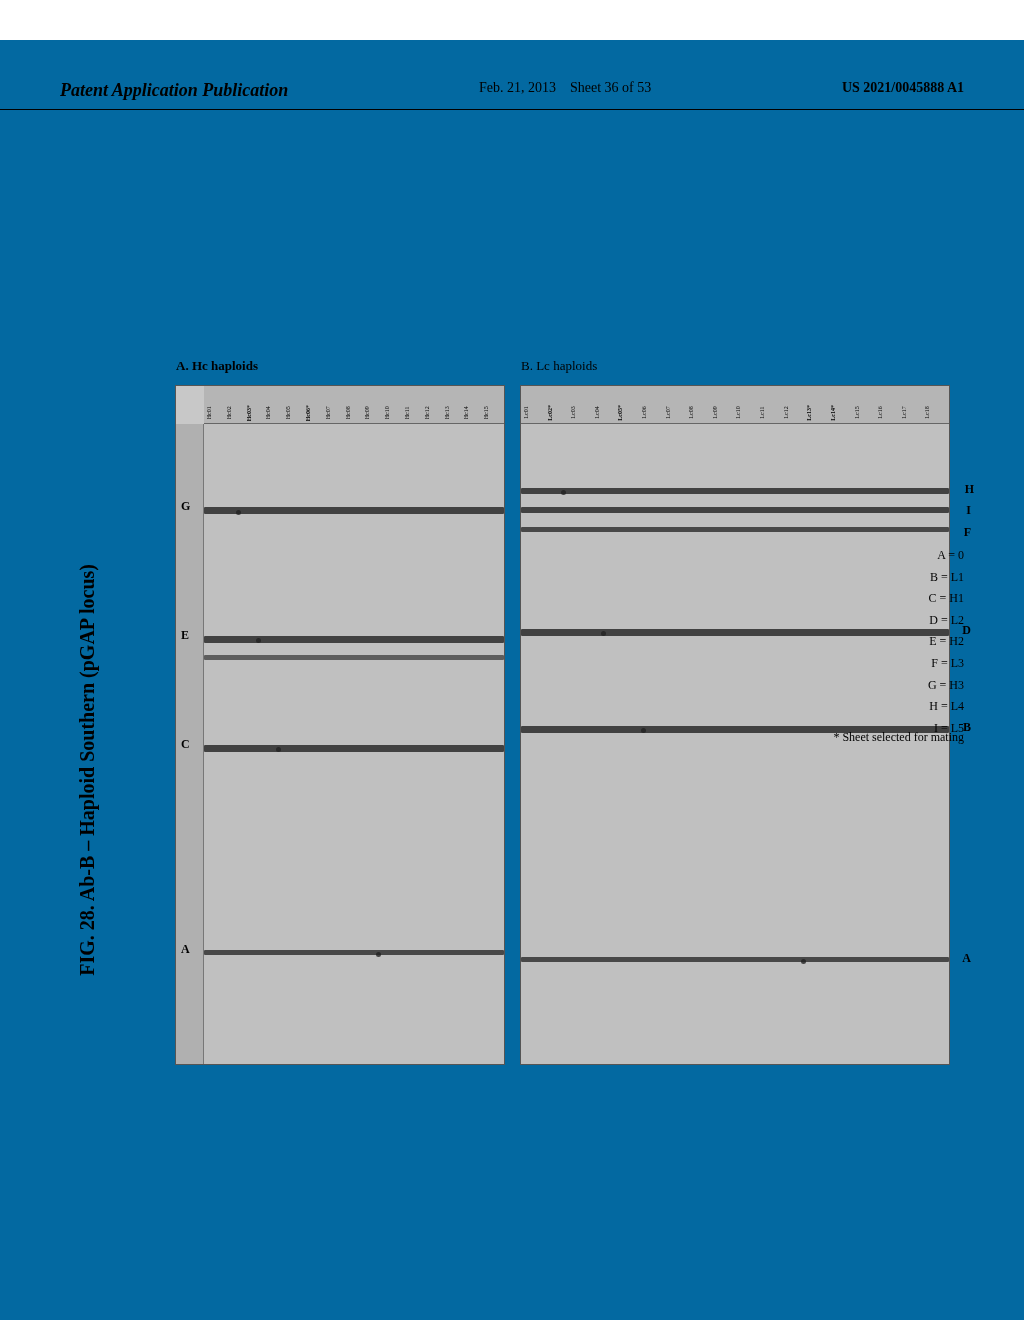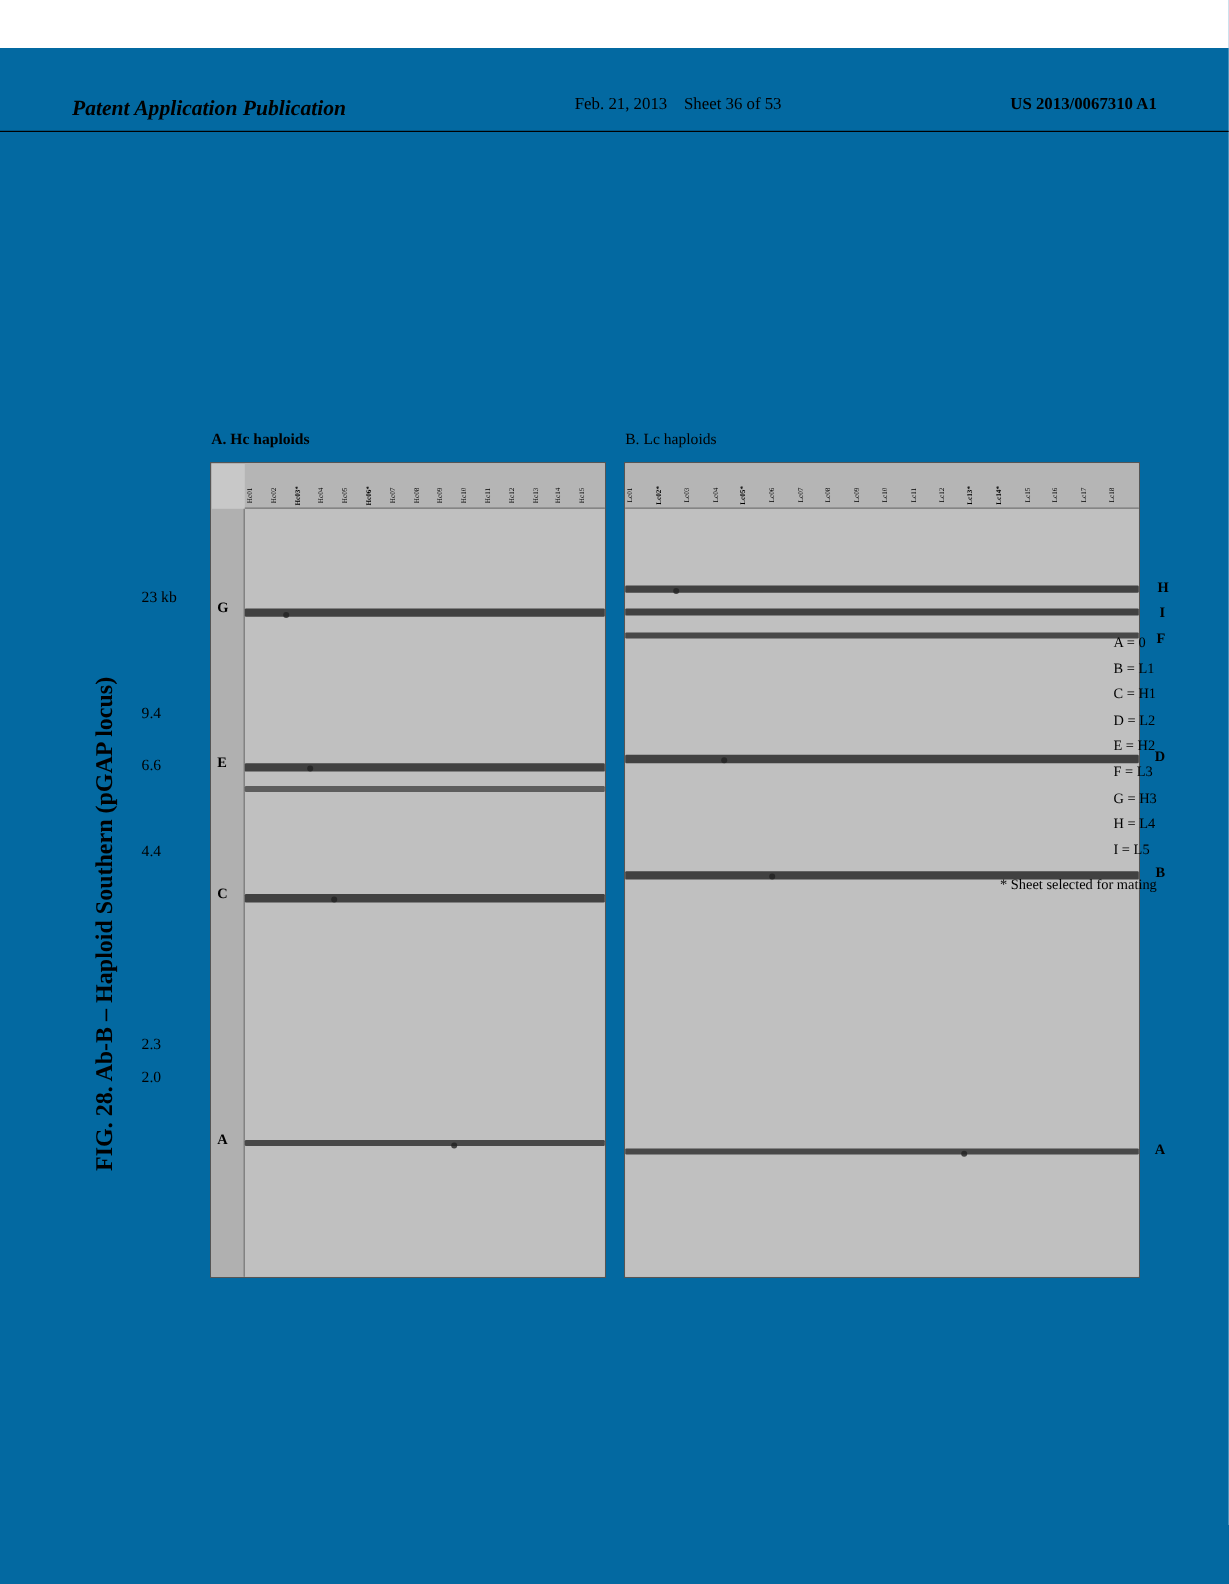--- a/index.html
+++ b/index.html
@@ -58,39 +58,31 @@
 <body>
 
 <div class="page">
 
   <div class="header">
     <div class="header-left">Patent Application Publication</div>
     <div class="header-center">
       <span>Feb. 21, 2013</span>&nbsp;&nbsp;&nbsp;
       <span>Sheet 36 of 53</span>
     </div>
-    <div class="header-right">US 2013/0067310 A1</div>
+    <div class="header-right">US 2021/0045888 A1</div>
   </div>
 
   <div class="main-content">
 
     <div style="position:absolute; left:0; top:120px; bottom:80px; width:55px; display:flex; align-items:center; justify-content:center;">
       <div style="writing-mode:vertical-rl; transform:rotate(180deg); font-size:20px; font-weight:bold; white-space:nowrap;">
         <span>FIG. 28. Ab-B – Haploid Southern (pGAP locus)</span>
       </div>
     </div>
 
-    <div style="position:absolute; left:58px; top:290px; font-size:13px; display:flex; flex-direction:column; gap:0;">
-      <div style="margin-bottom:80px;">23 kb</div>
-      <div style="margin-bottom:28px;">9.4</div>
-      <div style="margin-bottom:55px;">6.6</div>
-      <div style="margin-bottom:145px;">4.4</div>
-      <div style="margin-bottom:12px;">2.3</div>
-      <div>2.0</div>
-    </div>
 
     <div style="position:absolute; left:115px; top:185px; width:330px; height:680px; border:1px solid #555; background:#c8c8c8; overflow:visible;">
 
       <div style="position:absolute; top:-28px; left:0; font-size:13px; font-weight:bold;">
         <span>A. Hc haploids</span>
       </div>
 
       <div style="position:absolute; top:0; left:28px; right:0; height:38px; background:#b5b5b5; border-bottom:1px solid #666; display:flex; align-items:flex-end; padding-bottom:2px; overflow:hidden;">
         <div style="display:flex; width:100%; gap:1px; padding:0 2px;">
           <div style="flex:1; text-align:center; font-size:6px; writing-mode:vertical-rl; transform:rotate(180deg); overflow:hidden; white-space:nowrap;">Hc01</div>
@@ -181,21 +173,21 @@
 
       <div style="position:absolute; top:calc(38px + 0.83*642px); left:0; right:0; height:5px; background:#333; opacity:0.85; border-radius:1px;"></div>
       <div style="position:absolute; top:calc(38px + 0.83*642px - 6px); right:-22px; font-size:12px; font-weight:bold;">A</div>
 
       <div style="position:absolute; top:calc(38px + 0.10*642px + 2px); left:40px; width:5px; height:5px; background:#222; border-radius:50%; opacity:0.8;"></div>
       <div style="position:absolute; top:calc(38px + 0.32*642px + 2px); left:80px; width:5px; height:5px; background:#222; border-radius:50%; opacity:0.8;"></div>
       <div style="position:absolute; top:calc(38px + 0.47*642px + 2px); left:120px; width:5px; height:5px; background:#222; border-radius:50%; opacity:0.8;"></div>
       <div style="position:absolute; top:calc(38px + 0.83*642px + 2px); left:280px; width:5px; height:5px; background:#222; border-radius:50%; opacity:0.8;"></div>
     </div>
 
-    <div style="position:absolute; right:0; top:325px; font-size:12px; line-height:1.8;">
+    <div style="position:absolute; right:0; top:345px; font-size:12px; line-height:1.8;text-align:right;">
       <div><span>A = 0</span></div>
       <div><span>B = L1</span></div>
       <div><span>C = H1</span></div>
       <div><span>D = L2</span></div>
       <div><span>E = H2</span></div>
       <div><span>F = L3</span></div>
       <div><span>G = H3</span></div>
       <div><span>H = L4</span></div>
       <div><span>I = L5</span></div>
     </div>

